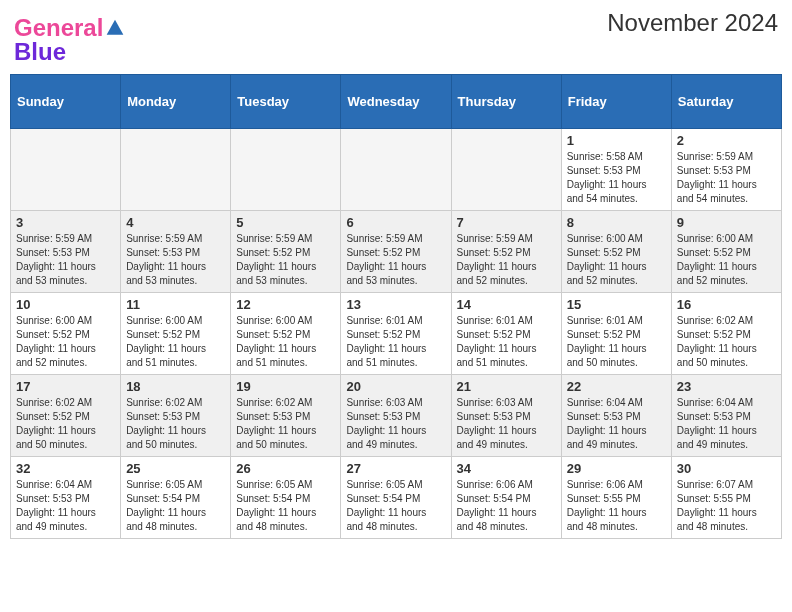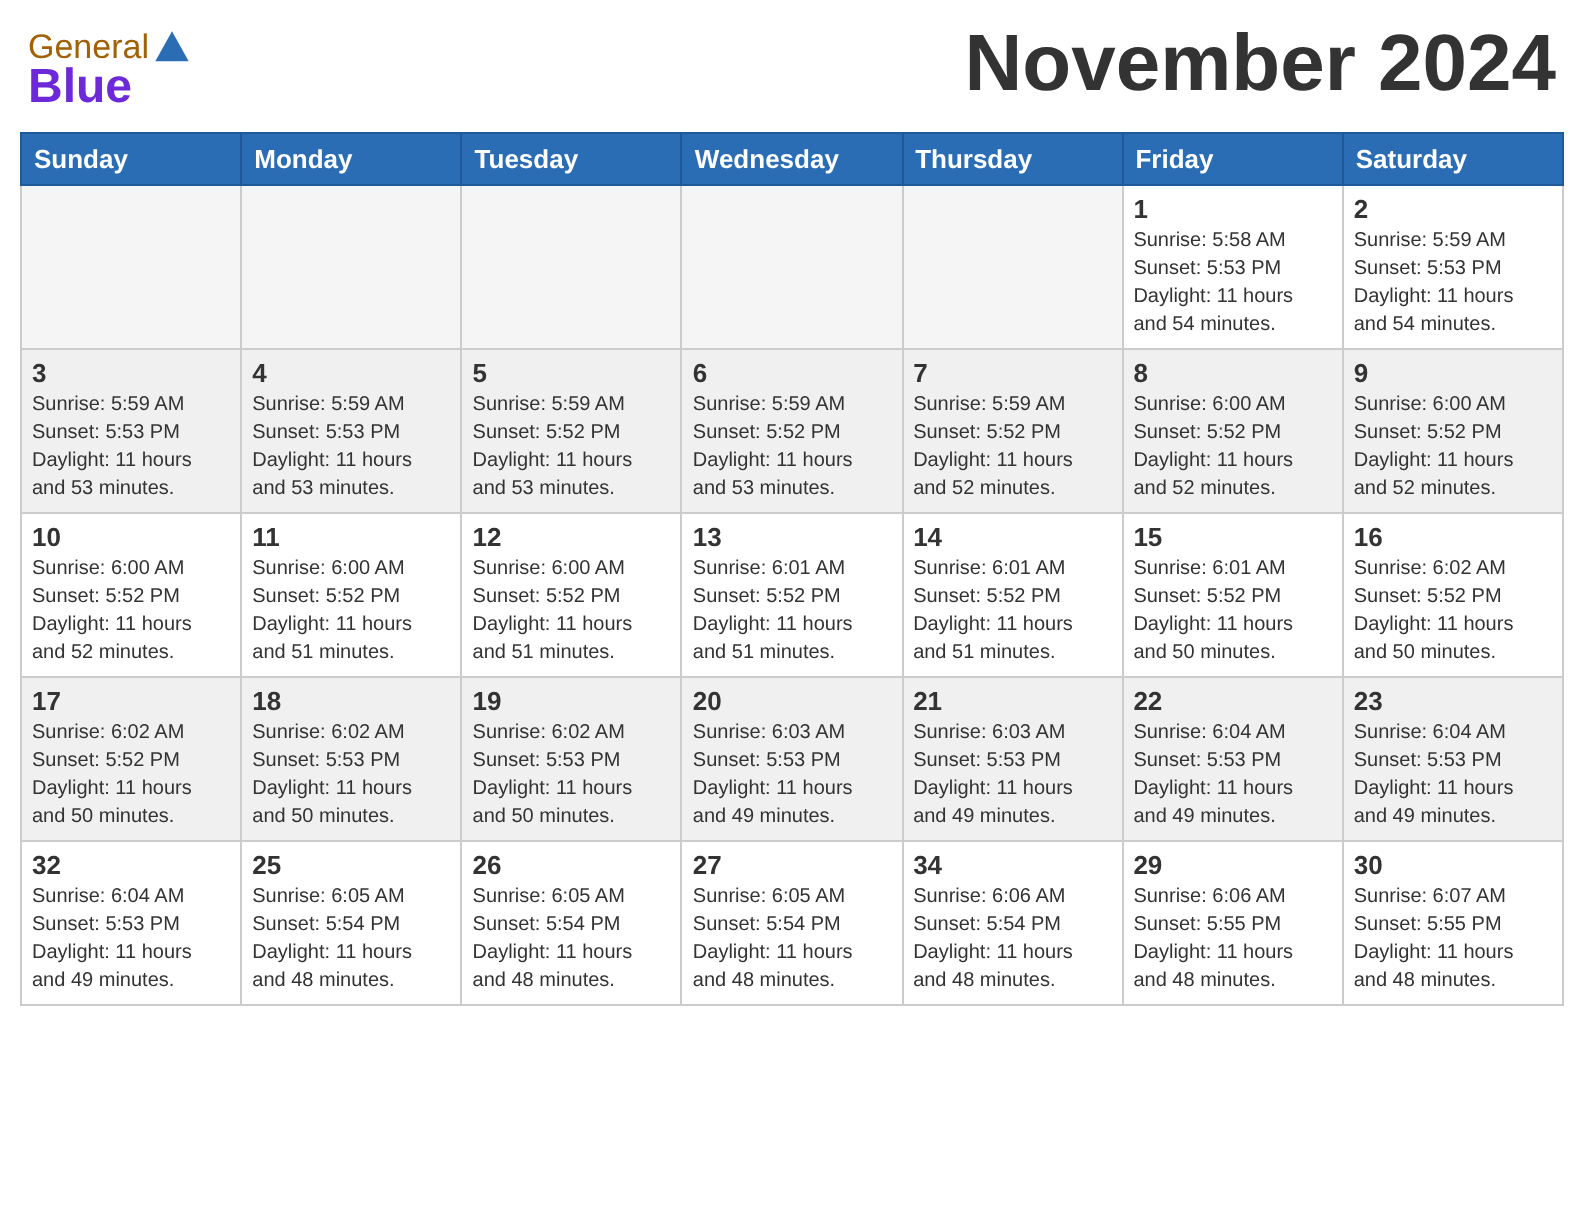--- a/index.html
+++ b/index.html
@@ -21,57 +21,57 @@
       display: flex;
       flex-direction: column;
       align-items: flex-start;
       margin-top: 4px;
     }
     .logo-text {
       display: flex;
       align-items: center;
     }
     .logo-general {
-      font-size: 17px;
-      font-weight: normal;
-      color: #a16207;
+      font-size: 24px;
+      font-weight: bold;
+      color: #ec4899;
     }
     .logo-blue {
       font-size: 24px;
       font-weight: bold;
       color: #6d28d9;
     }
     .logo-icon {
       width: 20px;
       height: 20px;
       margin-left: 2px;
     }
     .title-section {
       text-align: right;
     }
     .month-title {
-      font-size: 40px;
-      font-weight: bold;
+      font-size: 24px;
+      font-weight: normal;
       color: #333;
       line-height: 1.1;
     }
     .location {
       font-size: 16px;
       color: #555;
     }
     .calendar {
       width: 100%;
       border-collapse: collapse;
       border: 1px solid #ccc;
     }
     .calendar th {
       background-color: #2a6db5;
       color: white;
       text-align: left;
-      padding: 5px 6px;
+      padding: 19px 6px;
       font-size: 13px;
       font-weight: bold;
       border: 1px solid #1e5a9a;
     }
     .calendar td {
       vertical-align: top;
       padding: 4px 5px;
       border: 1px solid #ccc;
       width: calc(100% / 7);
       height: 82px;

